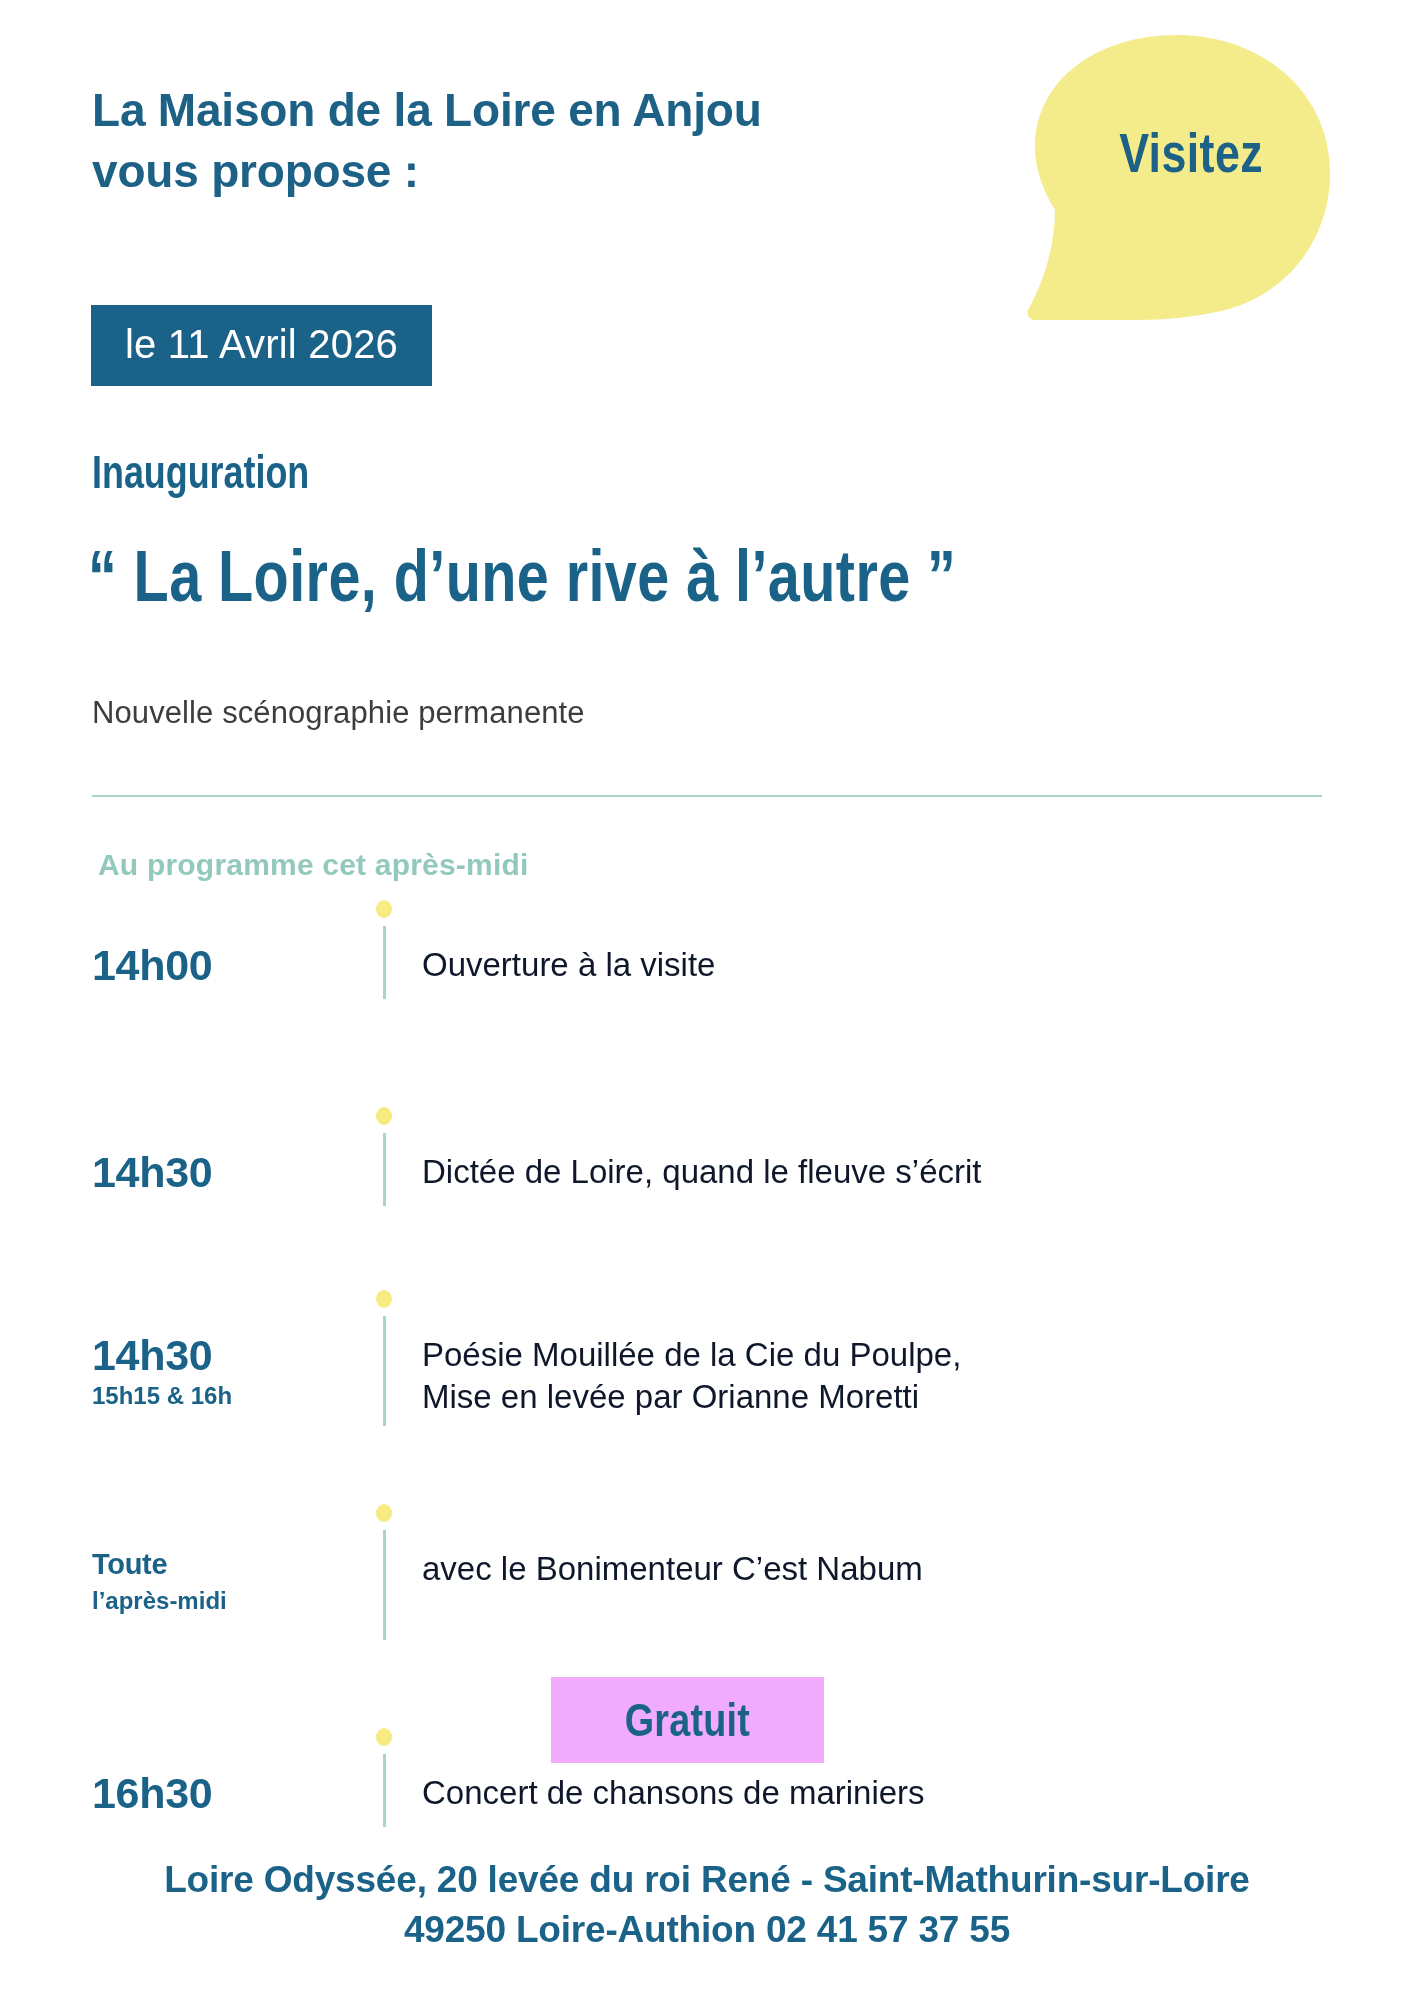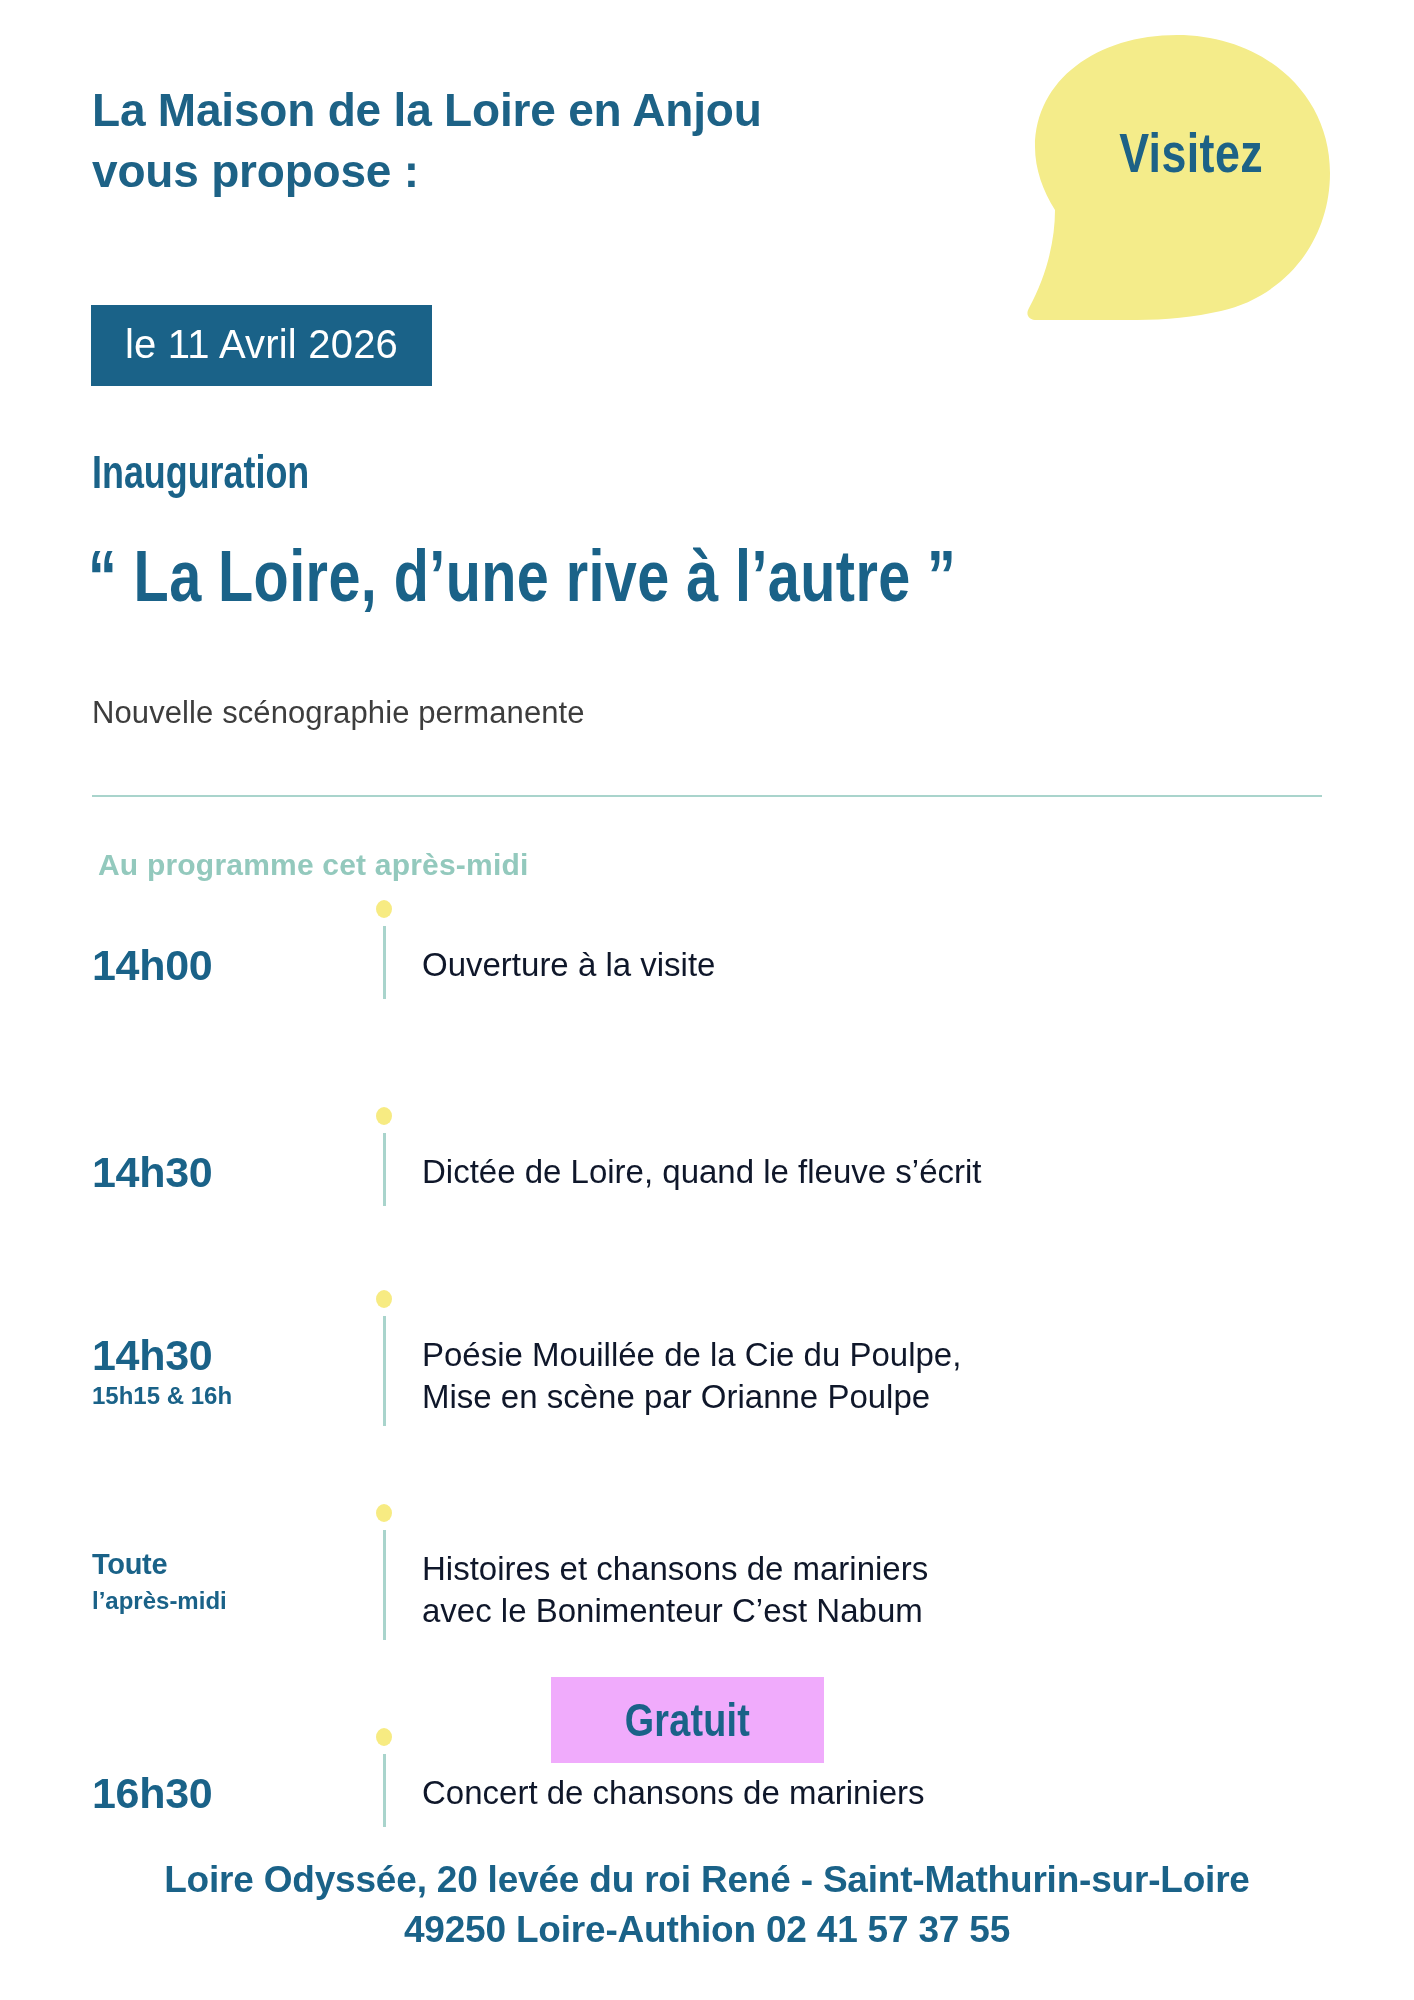--- a/index.html
+++ b/index.html
@@ -261,35 +261,34 @@
         <div class="tl-time" style="padding-top: 42px;">
           <span class="t-main">14h30</span>
           <span class="t-sub">15h15 &amp; 16h</span>
         </div>
         <div class="tl-rail" style="height: 142px;">
           <div class="tl-dot"></div>
           <div class="tl-line" style="height: 110px;"></div>
         </div>
         <div class="tl-desc" style="padding-top: 44px;">
           <div>Poésie Mouillée de la Cie du Poulpe,</div>
-          <div>Mise en scène par Orianne Poulpe</div>
+          <div>Mise en levée par Orianne Moretti</div>
         </div>
       </div>
       <div style="height: 72px;"></div>
       <div class="tl-row">
         <div class="tl-time small" style="padding-top: 42px;">
           <span class="t-main">Toute</span>
           <span class="t-sub">l’après-midi</span>
         </div>
         <div class="tl-rail" style="height: 142px;">
           <div class="tl-dot"></div>
           <div class="tl-line" style="height: 110px;"></div>
         </div>
         <div class="tl-desc" style="padding-top: 44px;">
-          <div>Histoires et chansons de mariniers</div>
           <div>avec le Bonimenteur C’est Nabum</div>
         </div>
       </div>
       <div style="height: 82px;"></div>
       <div class="tl-row">
         <div class="tl-time" style="padding-top: 42px;">
           <span class="t-main">16h30</span>
         </div>
         <div class="tl-rail" style="height: 105px;">
           <div class="tl-dot"></div>

